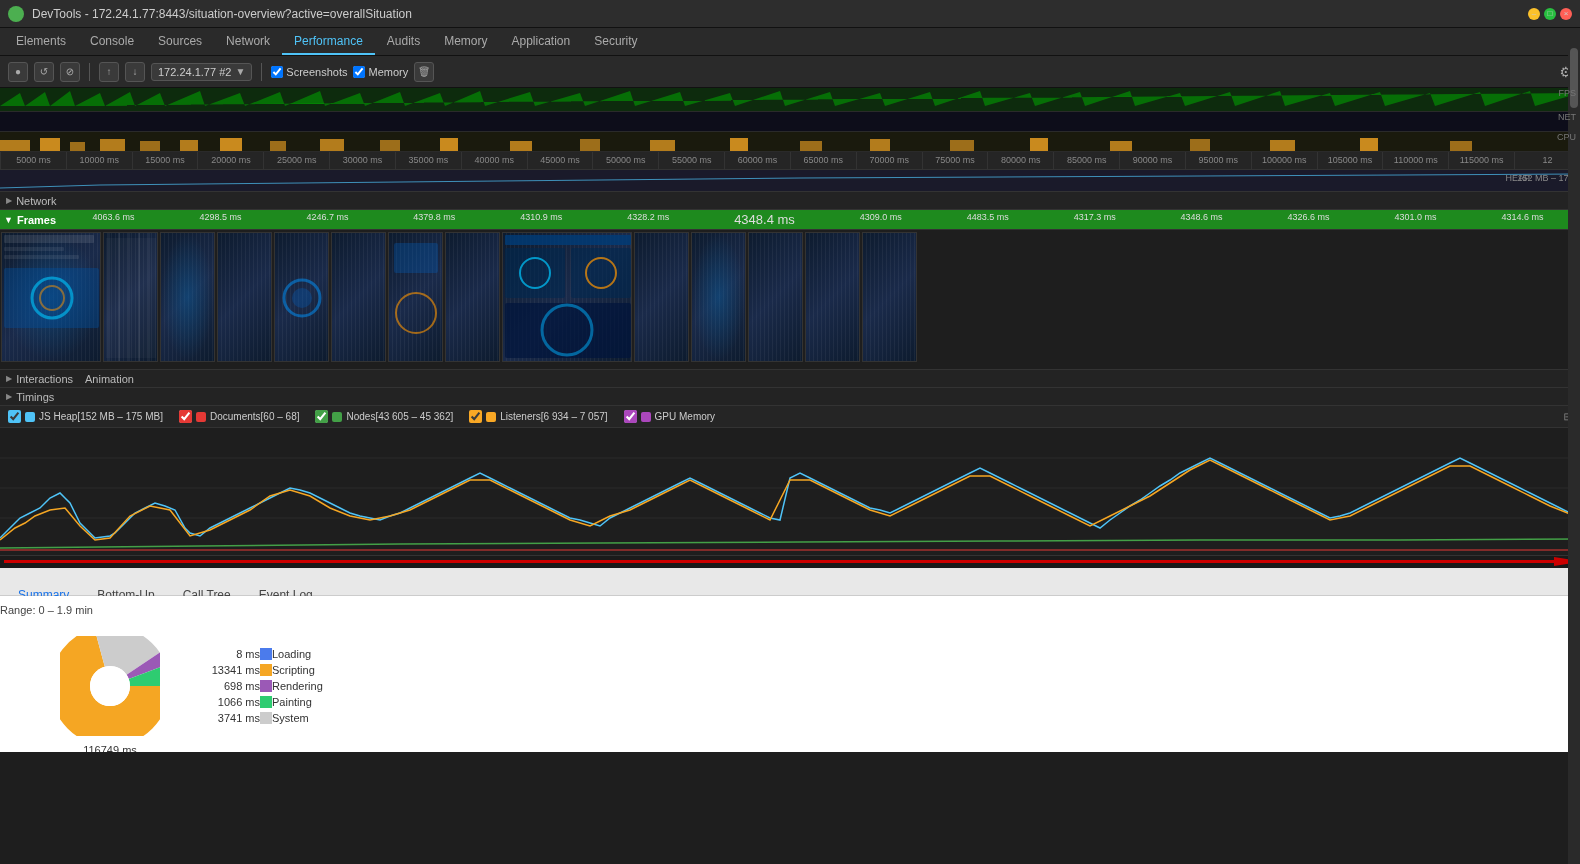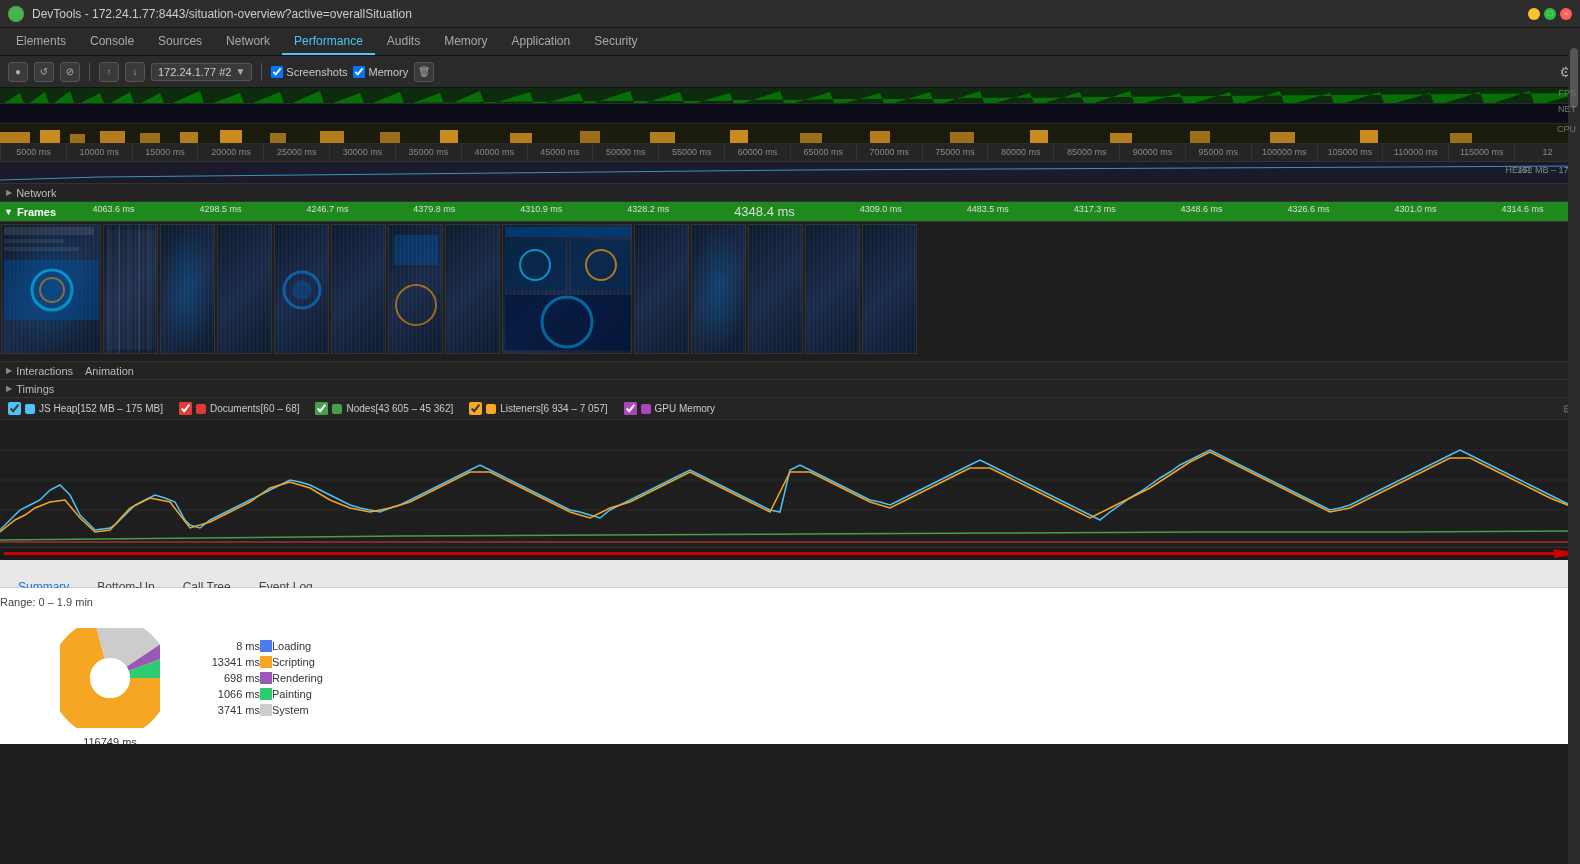--- a/index.html
+++ b/index.html
@@ -370,21 +370,21 @@
   <label class="checkbox-label">
     <input type="checkbox" checked="" style="">
     <span>Memory</span>
   </label>
   <div class="toolbar-btn">🗑</div>
   <div class="gear-icon">⚙</div>
 </div>
 
 <div id="perf-area">
 
-  <div style="height:16px;background:#1a1a1a;border-bottom:1px solid #2a2a2a;position:relative;overflow:hidden;">
+  <div style="height:24px;background:#1a1a1a;border-bottom:1px solid #2a2a2a;position:relative;overflow:hidden;">
     <svg width="100%" height="100%">
 
       <rect x="0" y="0" width="100%" height="100%" fill="#0d2b0d"></rect>
 
       <polyline points="0,18 20,5 25,18 45,4 50,18 70,3 75,18 100,5 105,18 130,4 135,18 160,5 165,18 200,3 205,18 240,5 245,18 280,4 285,18 320,3 325,18 360,5 365,18 400,4 405,18 440,5 445,18 480,3 485,18 530,4 535,18 580,5 585,18 630,3 635,18 680,4 685,18 730,5 735,18 780,3 785,18 830,4 835,18 880,5 885,18 930,4 935,18 980,3 985,18 1030,5 1035,18 1080,4 1085,18 1130,3 1135,18 1180,5 1185,18 1230,4 1235,18 1280,3 1285,18 1330,5 1335,18 1380,4 1385,18 1430,5 1435,18 1480,4 1485,18 1530,3 1535,18 1580,5" fill="rgba(0,180,0,0.5)" stroke="none"></polyline>
     </svg>
     <span class="metric-label">FPS</span>
   </div>
 
   <div style="height:20px;background:#1a1a1a;border-bottom:1px solid #2a2a2a;position:relative;overflow:hidden;">

